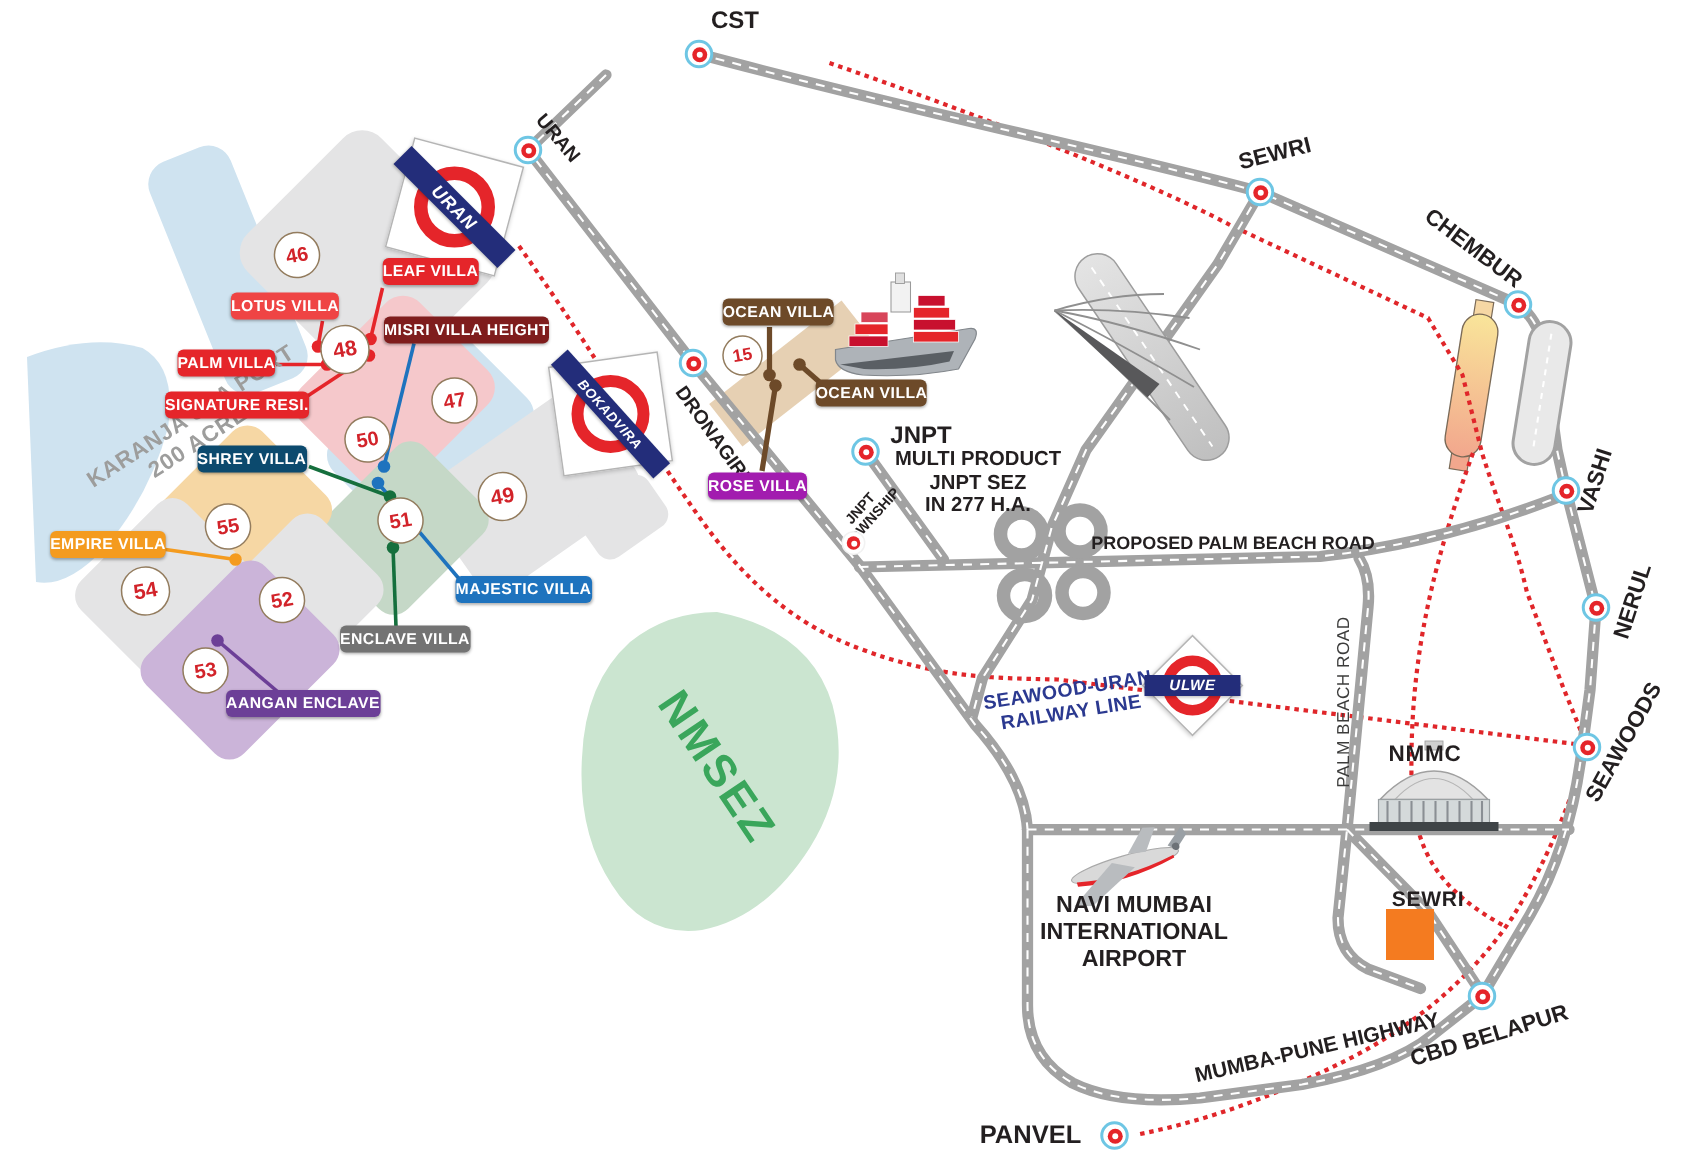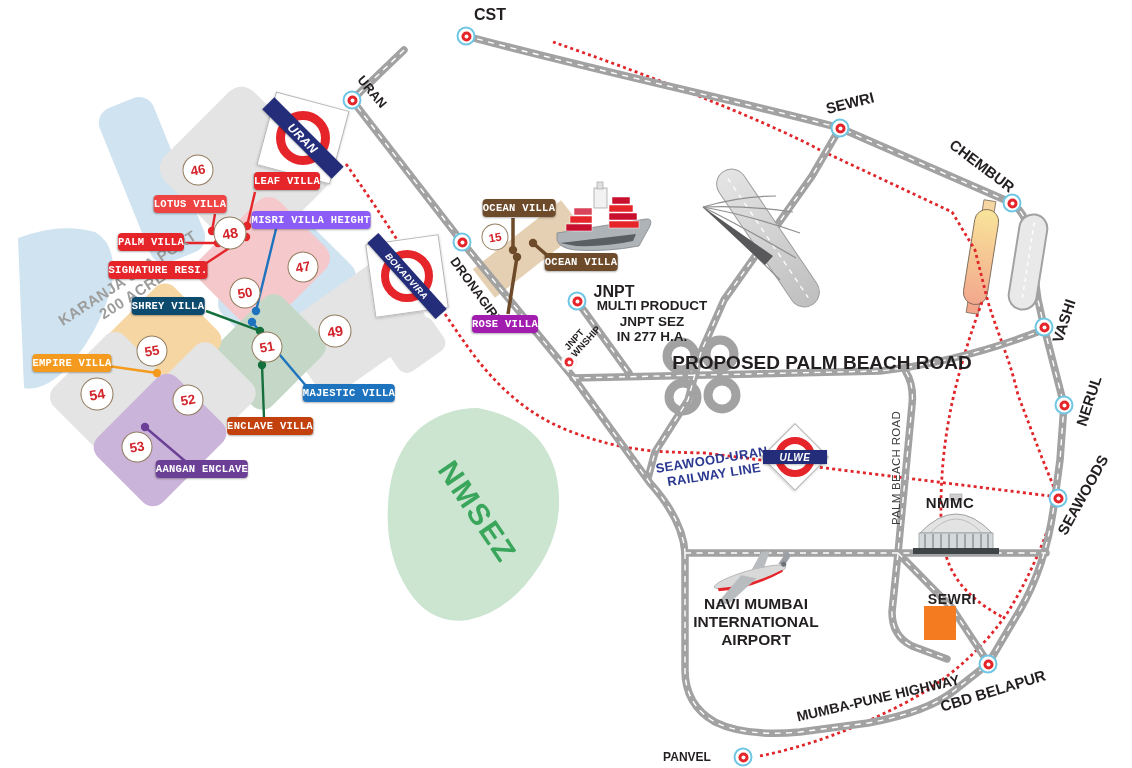--- a/index.html
+++ b/index.html
@@ -1,21 +1,21 @@
 <!DOCTYPE html>
 <html><head>
 <meta charset="utf-8">
 <style>
   html,body{margin:0;padding:0;background:#fff;}
   #map{position:relative;width:1132px;height:768px;background:#fff;overflow:hidden;
        font-family:"Liberation Sans",sans-serif;}
   #baseSvg{position:absolute;left:0;top:0;}
   .callout{position:absolute;transform:translate(-50%,-50%);color:#fff;font-weight:bold;
        font-size:10.5px;letter-spacing:.3px;padding:3px 0;border-radius:4px;white-space:nowrap;
-       box-shadow:0 1px 2px rgba(0,0,0,.3);z-index:30;font-family:Liberation Mono, monospace;}
+       box-shadow:0 1px 2px rgba(0,0,0,.3);z-index:30;}
   .station{position:absolute;width:19px;height:19px;border-radius:50%;background:#fff;
        border:2.5px solid #6ec6e4;transform:translate(-50%,-50%);box-sizing:border-box;z-index:25;}
   .station .inner{position:absolute;left:50%;top:50%;width:10px;height:10px;border-radius:50%;
        background:#e5252a;transform:translate(-50%,-50%);}
   .station .hole{position:absolute;left:50%;top:50%;width:4px;height:4px;border-radius:50%;
        background:#fff;transform:translate(-50%,-50%);}
   .station.minor{width:14px;height:14px;border:2px solid #fff;box-shadow:0 0 0 1px #f2f2f2;}
   .station.minor .inner{width:9px;height:9px;}
   .stn-label{position:absolute;transform:translate(-50%,-50%);color:#231f20;font-weight:600;
        white-space:pre;text-align:center;line-height:1.05;z-index:24;}
@@ -211,38 +211,38 @@
   <rect x="924" y="606" width="32" height="34" fill="#f47b20"></rect>
 </svg>
 
 <div id="overlays">
       <div class="areatext" style="left: 132px; top: 285px; font-size: 15px; color: rgb(157, 157, 156); letter-spacing: 0.5px; transform: translate(-50%, -50%) rotate(-33deg);">KARANJA SEA PORT
 200 ACRES</div>
       <div class="areatext" style="left: 477px; top: 512px; font-size: 30px; color: rgb(58, 166, 91); letter-spacing: 2px; transform: translate(-50%, -50%) rotate(56deg);">NMSEZ</div>
       <div class="areatext" style="left: 652px; top: 321px; font-size: 13.5px; color: rgb(35, 31, 32); letter-spacing: 0px; transform: translate(-50%, -50%) rotate(0deg);">MULTI PRODUCT
 JNPT SEZ
 IN 277 H.A.</div>
-      <div class="areatext" style="left: 812px; top: 363px; font-size: 19px; color: rgb(35, 31, 32); letter-spacing: 0px; transform: translate(-50%, -50%) rotate(0deg); padding-left: 20px;">PROPOSED PALM BEACH ROAD</div>
+      <div class="areatext" style="left: 812px; top: 363px; font-size: 12px; color: rgb(35, 31, 32); letter-spacing: 0px; transform: translate(-50%, -50%) rotate(0deg); padding-left: 20px;">PROPOSED PALM BEACH ROAD</div>
       <div class="areatext" style="left: 713px; top: 468px; font-size: 13px; color: rgb(43, 57, 144); letter-spacing: 0.3px; transform: translate(-50%, -50%) rotate(-9deg);">SEAWOOD-URAN
 RAILWAY LINE</div>
       <div class="areatext" style="left: 897px; top: 468px; font-size: 11.5px; color: rgb(60, 60, 59); letter-spacing: 0.3px; font-weight: 500; transform: translate(-50%, -50%) rotate(-90deg);">PALM BEACH ROAD</div>
       <div class="areatext" style="left: 950px; top: 503px; font-size: 15px; color: rgb(35, 31, 32); letter-spacing: 0.5px; font-weight: 600; transform: translate(-50%, -50%) rotate(0deg);">NMMC</div>
       <div class="areatext" style="left: 952px; top: 599px; font-size: 14px; color: rgb(35, 31, 32); letter-spacing: 0.5px; font-weight: 600; transform: translate(-50%, -50%) rotate(0deg);">SEWRI</div>
       <div class="areatext" style="left: 756px; top: 622px; font-size: 15.5px; color: rgb(35, 31, 32); letter-spacing: 0px; font-weight: 600; transform: translate(-50%, -50%) rotate(0deg);">NAVI MUMBAI
 INTERNATIONAL
 AIRPORT</div>
       <div class="areatext" style="left: 878px; top: 698px; font-size: 14px; color: rgb(35, 31, 32); letter-spacing: 0px; transform: translate(-50%, -50%) rotate(-13deg);">MUMBA-PUNE HIGHWAY</div>
       <div class="callout" style="left: 287px; top: 181px; background: rgb(229, 37, 42);">LEAF VILLA</div>
       <div class="callout" style="left: 190px; top: 204px; background: #ef4444;">LOTUS VILLA</div>
       <div class="callout" style="left: 151px; top: 242px; background: rgb(229, 37, 42); text-align: right;">PALM VILLA</div>
       <div class="callout" style="left: 158px; top: 270px; background: rgb(229, 37, 42);">SIGNATURE RESI.</div>
-      <div class="callout" style="left: 311px; top: 220px; background: #8b5cf6;">MISRI VILLA HEIGHT</div>
+      <div class="callout" style="left: 311px; top: 220px; background: #7f1d1d;">MISRI VILLA HEIGHT</div>
       <div class="callout" style="left: 349px; top: 393px; background: rgb(30, 115, 190); text-align: right;">MAJESTIC VILLA</div>
       <div class="callout" style="left: 168px; top: 306px; background: #0c4a6e;">SHREY VILLA</div>
-      <div class="callout" style="left: 270px; top: 426px; background: #c2410c;">ENCLAVE VILLA</div>
+      <div class="callout" style="left: 270px; top: 426px; background: #737373;">ENCLAVE VILLA</div>
       <div class="callout" style="left: 72px; top: 363px; background: rgb(244, 155, 31);">EMPIRE VILLA</div>
       <div class="callout" style="left: 202px; top: 469px; background: rgb(108, 63, 151);">AANGAN ENCLAVE</div>
       <div class="callout" style="left: 519px; top: 208px; background: rgb(109, 74, 41);">OCEAN VILLA</div>
       <div class="callout" style="left: 581px; top: 262px; background: rgb(109, 74, 41);">OCEAN VILLA</div>
       <div class="callout" style="left: 505px; top: 324px; background: #a21caf;">ROSE VILLA</div>
       <div class="marker" style="left: 198px; top: 170px; width: 31px; height: 31px; font-size: 13.33px;">46</div>
       <div class="marker" style="left: 230px; top: 233px; width: 33px; height: 33px; font-size: 14.19px;">48</div>
       <div class="marker" style="left: 303px; top: 267px; width: 31px; height: 31px; font-size: 13.33px;">47</div>
       <div class="marker" style="left: 245px; top: 293px; width: 31px; height: 31px; font-size: 13.33px;">50</div>
       <div class="marker" style="left: 335px; top: 331px; width: 33px; height: 33px; font-size: 14.19px;">49</div>
@@ -298,21 +298,21 @@
         <div class="inner">
           <div class="hole"></div>
         </div>
       </div>
       <div class="stn-label" style="left: 993px; top: 691px; font-size: 15px; transform: translate(-50%, -50%) rotate(-17deg);">CBD BELAPUR</div>
       <div class="station" style="left: 743px; top: 757px;">
         <div class="inner">
           <div class="hole"></div>
         </div>
       </div>
-      <div class="stn-label" style="left: 687px; top: 757px; font-size: 12px; transform: translate(-50%, -50%) rotate(0deg);">PANVEL</div>
+      <div class="stn-label" style="left: 687px; top: 757px; font-size: 17px; transform: translate(-50%, -50%) rotate(0deg);">PANVEL</div>
       <div class="station" style="left: 462px; top: 242px;">
         <div class="inner">
           <div class="hole"></div>
         </div>
       </div>
       <div class="stn-label" style="left: 475px; top: 289px; font-size: 13px; transform: translate(-50%, -50%) rotate(54deg);">DRONAGIRI</div>
       <div class="station" style="left: 577px; top: 301px;">
         <div class="inner">
           <div class="hole"></div>
         </div>

